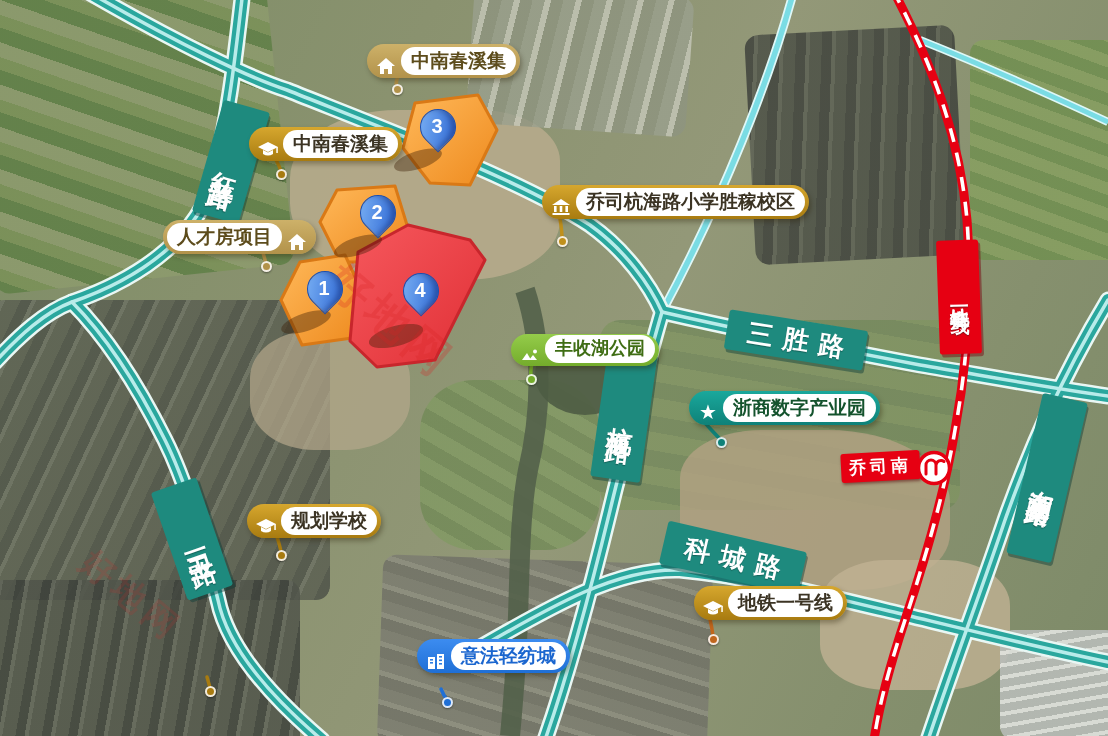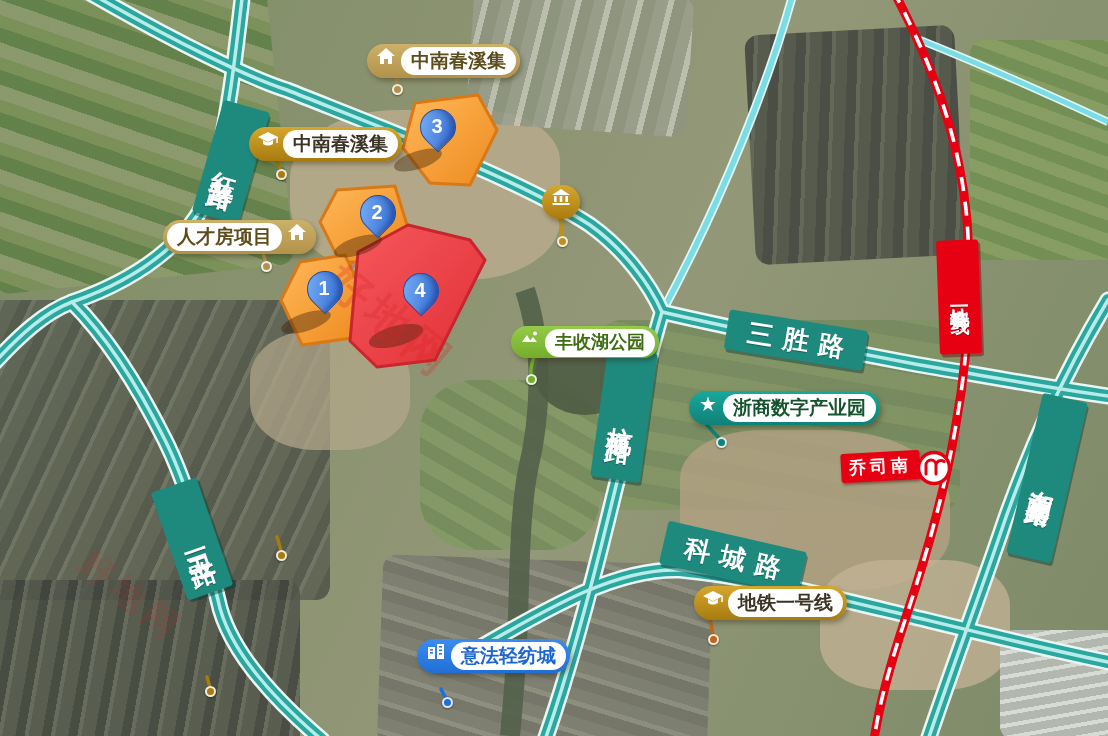--- a/index.html
+++ b/index.html
@@ -13,30 +13,30 @@
 
   
   .roadlab{position:absolute;z-index:2;background:#1e8a7e;color:#fff;font-weight:bold;
            display:flex;align-items:center;justify-content:center;border-radius:3px;
            box-shadow:2px 3px 0 rgba(10,60,55,.45);text-shadow:0 1px 1px rgba(0,40,35,.4);}
   .vert{writing-mode:vertical-rl;text-orientation:upright;letter-spacing:6px;}
   .horiz{letter-spacing:10px;padding-left:10px;}
   .metro-plate{background:#e60012;box-shadow:2px 3px 0 rgba(120,0,10,.45);}
 
   
-  .poi{position:absolute;display:flex;align-items:flex-start;height:34px;z-index:6;
+  .poi{position:absolute;display:flex;align-items:flex-end;height:34px;z-index:6;
        border-radius:22px;padding:3px 4px;box-sizing:border-box;white-space:nowrap;
        box-shadow:2px 3px 5px rgba(40,30,0,.35);}
   .poi .lbl{background:#fff;border-radius:16px;padding:1px 10px 2px;font-weight:bold;
             font-size:19px;line-height:25px;color:#38322a;}
   .poi .ic{width:30px;display:flex;justify-content:center;align-items:center;}
   .icon-right{flex-direction:row-reverse;}
   .th-tan{background:linear-gradient(#cdb169,#b2924a);}         .th-tan  .lbl{color:#5d4c1c;}
   .th-gold{background:linear-gradient(#d6a72e,#a87b10);}        .th-gold .lbl{color:#3c3424;}
-  .th-green{background:linear-gradient(#94cc4a,#74ac2b);}       .th-green .lbl{color:#3f6d14;}
+  .th-green{background:linear-gradient(#94cc4a,#74ac2b);margin-top:8px;}       .th-green .lbl{color:#3f6d14;}
   .th-teal{background:linear-gradient(#1aa89c,#0e8178);}        .th-teal .lbl{color:#14532d;}
   .th-blue{background:linear-gradient(#3c8cf0,#1f6fd6);}        .th-blue .lbl{color:#1b66cf;}
   .star-ch{color:#fff;font-size:20px;line-height:20px;}
 
   .dot{position:absolute;width:11px;height:11px;border-radius:50%;z-index:5;
        border:2px solid rgba(255,255,255,.85);box-shadow:0 1px 2px rgba(0,0,0,.4);box-sizing:border-box;}
 
   
   .pin{position:absolute;width:40px;height:54px;z-index:7;}
   .pin-body{position:absolute;left:3px;top:0;width:34px;height:34px;
@@ -225,38 +225,49 @@
   <div class="poi th-gold" style="left:542px;top:185px;">
     <span class="ic">
         <svg width="20" height="18" viewBox="0 0 20 18">
           <path d="M10 1 L19 7 H1 Z" fill="#fff"></path>
           <rect x="3" y="8" width="2.6" height="6" fill="#fff"></rect>
           <rect x="8.7" y="8" width="2.6" height="6" fill="#fff"></rect>
           <rect x="14.4" y="8" width="2.6" height="6" fill="#fff"></rect>
           <rect x="1.5" y="15" width="17" height="2" fill="#fff"></rect>
         </svg>
       </span>
+    <span class="lbl">乔司杭海路小学胜稼校区</span>
   </div>
 
   <div class="poi th-green" style="left:511px;top:326px;height:32px;">
     <span class="ic">
         <svg width="20" height="16" viewBox="0 0 20 16">
           <path d="M2 13 L7 6 L11 13 Z" fill="#fff"></path>
           <path d="M9 13 L13 8 L17 13 Z" fill="#fff"></path>
           <circle cx="15" cy="4.5" r="2" fill="#fff"></circle>
         </svg>
       </span>
     <span class="lbl" style="font-size:18px;">丰收湖公园</span>
   </div>
 
   <div class="poi th-teal" style="left:689px;top:391px;">
     <span class="ic star-ch">★</span>
     <span class="lbl">浙商数字产业园</span>
   </div>
 
+  <div class="poi th-gold" style="left:247px;top:504px;">
+    <span class="ic">
+        <svg width="22" height="18" viewBox="0 0 22 18">
+          <path d="M11 2 L21 7 11 12 1 7 Z" fill="#fff"></path>
+          <path d="M6 10 v4 q5 3 10 0 v-4 l-5 2.5 Z" fill="#fff"></path>
+          <rect x="19.3" y="7" width="1.5" height="6" fill="#fff"></rect>
+        </svg>
+      </span>
+    <span class="lbl">规划学校</span>
+  </div>
 
 
   <div class="poi th-gold" style="left:694px;top:586px;">
     <span class="ic">
         <svg width="22" height="18" viewBox="0 0 22 18">
           <path d="M11 2 L21 7 11 12 1 7 Z" fill="#fff"></path>
           <path d="M6 10 v4 q5 3 10 0 v-4 l-5 2.5 Z" fill="#fff"></path>
           <rect x="19.3" y="7" width="1.5" height="6" fill="#fff"></rect>
         </svg>
       </span>

